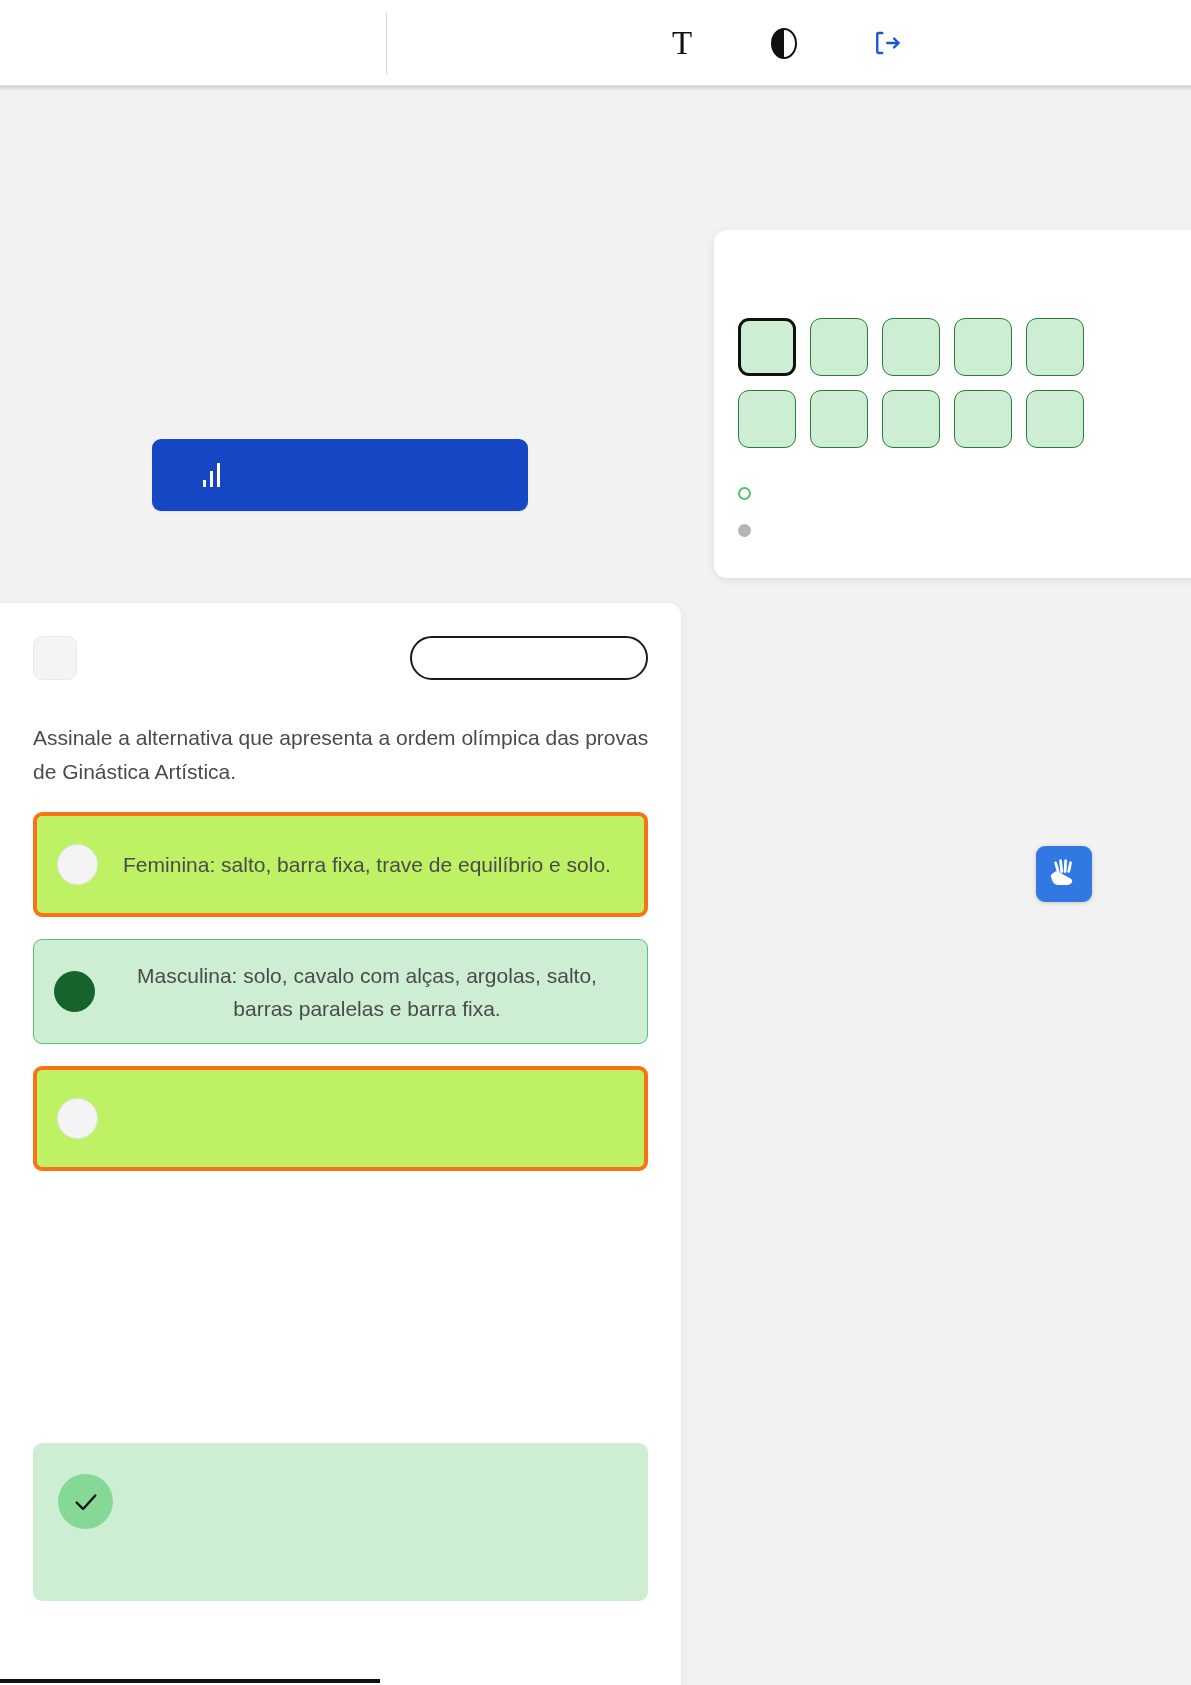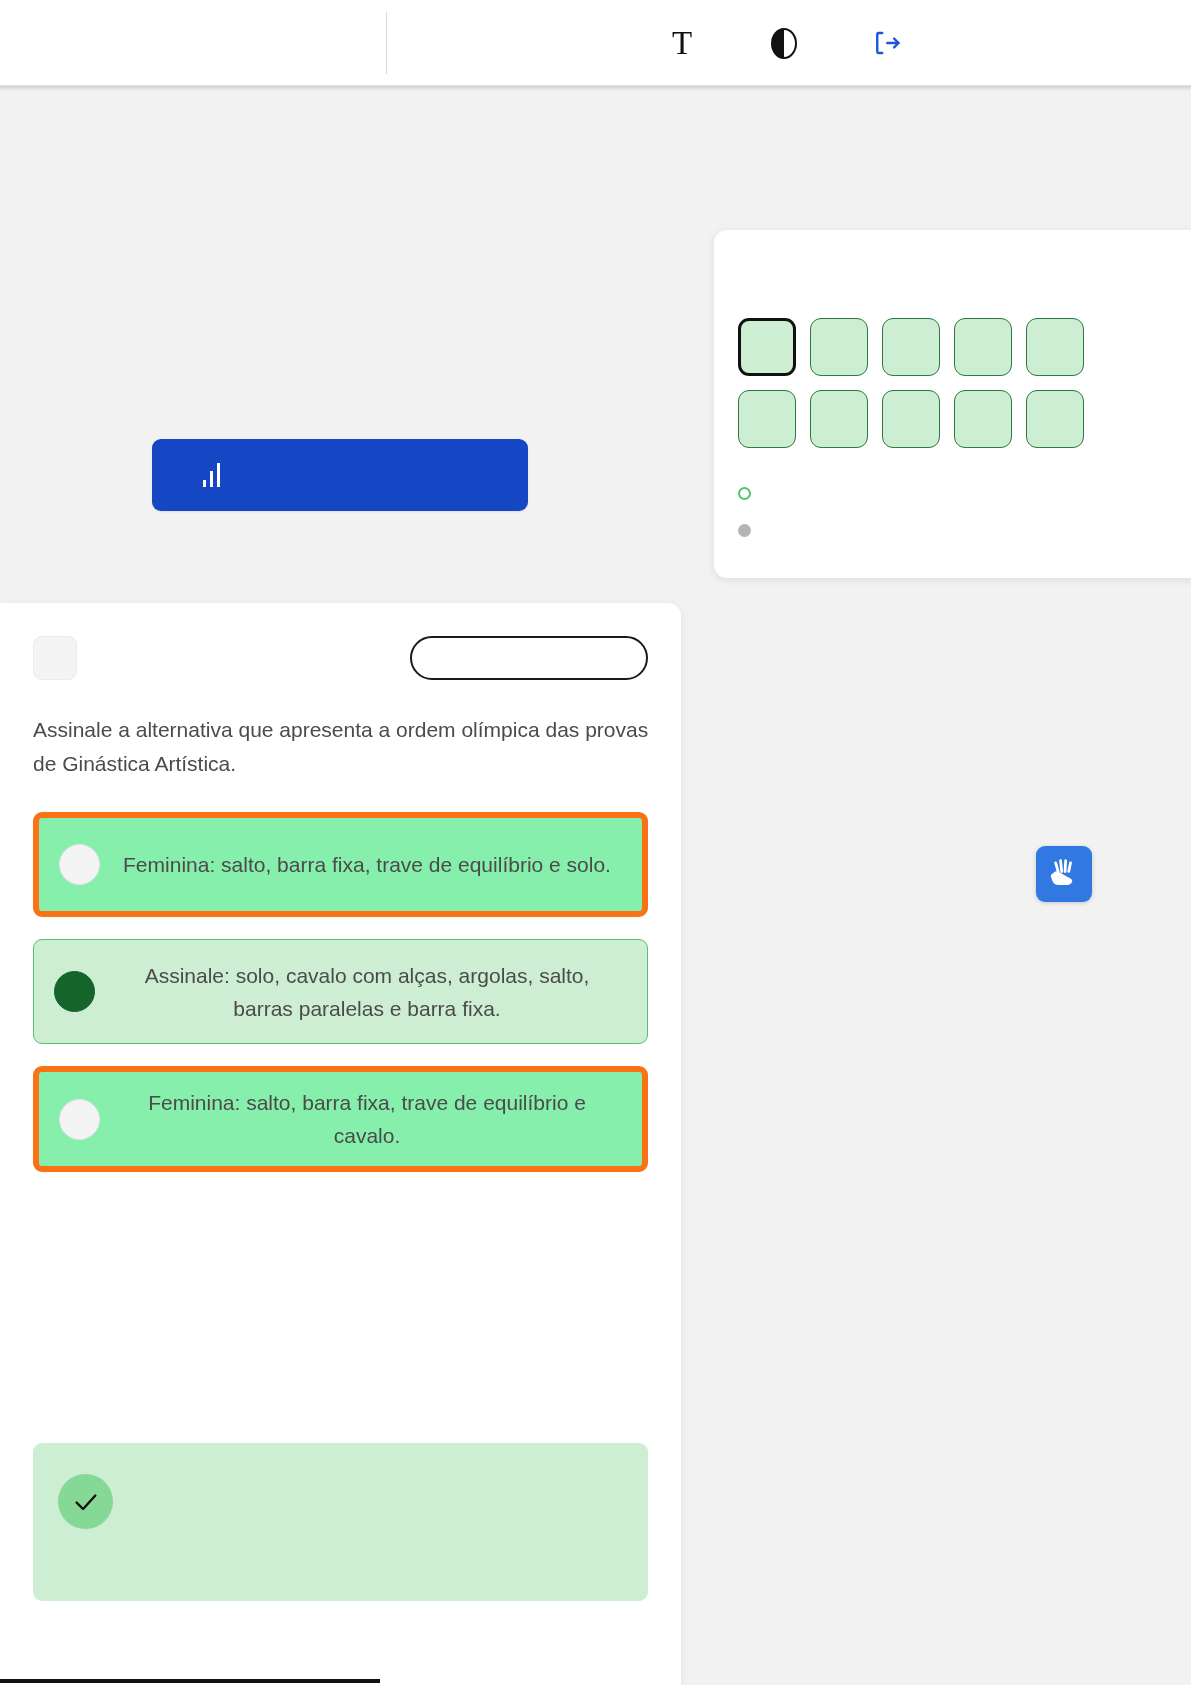--- a/index.html
+++ b/index.html
@@ -164,39 +164,39 @@
     position: absolute;
     left: 410px; top: 33px;
     width: 238px; height: 44px;
     background: #ffffff;
     border: 2.5px solid #1a1a1a;
     border-radius: 24px;
     cursor: pointer;
   }
   .q-statement {
     position: absolute;
-    left: 33px; top: 110px;
+    left: 33px; top: 118px;
     width: 618px;
     font-size: 21px;
     line-height: 34px;
     color: #4b4b4b;
   }
 
   .options {
     position: absolute;
     left: 33px; top: 209px;
     width: 615px;
   }
   .option {
     position: relative;
     width: 615px;
     min-height: 105px;
     margin-bottom: 22px;
-    background: #86efac;
-    border: 6px solid #f97316;
+    background: #bef264;
+    border: 4px solid #f97316;
     border-radius: 9px;
     display: flex;
     align-items: center;
     cursor: pointer;
   }
   .option.selected {
     background: #cdeed3;
     border: 1px solid #5dbf72;
   }
   .opt-radio {
@@ -354,28 +354,27 @@
 
     <div class="options">
 
       <div class="option">
         <span class="opt-radio"></span>
         <span class="opt-text">Feminina: salto, barra fixa, trave de equilíbrio e solo.</span>
       </div>
 
       <div class="option selected">
         <span class="opt-radio"></span>
-        <span class="opt-text">Assinale: solo, cavalo com alças, argolas, salto, barras paralelas e barra fixa.</span>
+        <span class="opt-text">Masculina: solo, cavalo com alças, argolas, salto, barras paralelas e barra fixa.</span>
       </div>
 
 
 
       <div class="option">
         <span class="opt-radio"></span>
-        <span class="opt-text">Feminina: salto, barra fixa, trave de equilíbrio e cavalo.</span>
       </div>
 
     </div>
 
     <div class="feedback-box">
       <div class="feedback-check">
         <svg width="28" height="28" viewBox="0 0 24 24" fill="none" stroke="#111111" stroke-width="2" stroke-linecap="round" stroke-linejoin="round">
           <path d="M4 12.5 9.5 18 20 6.5"></path>
         </svg>
       </div>

